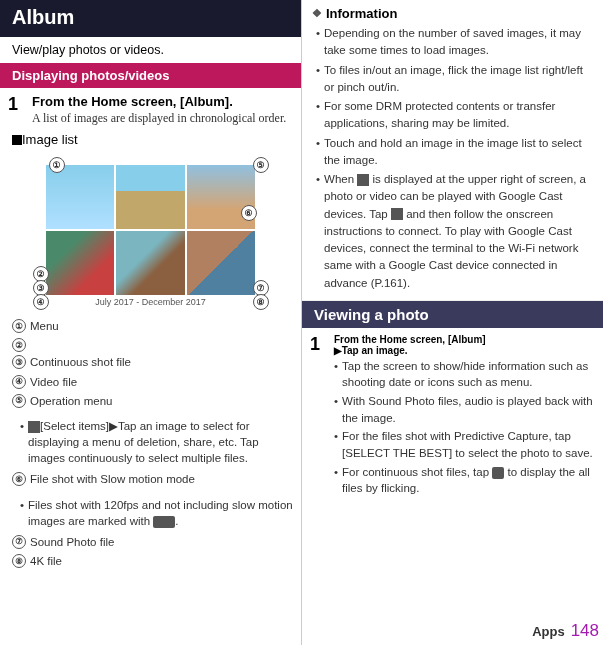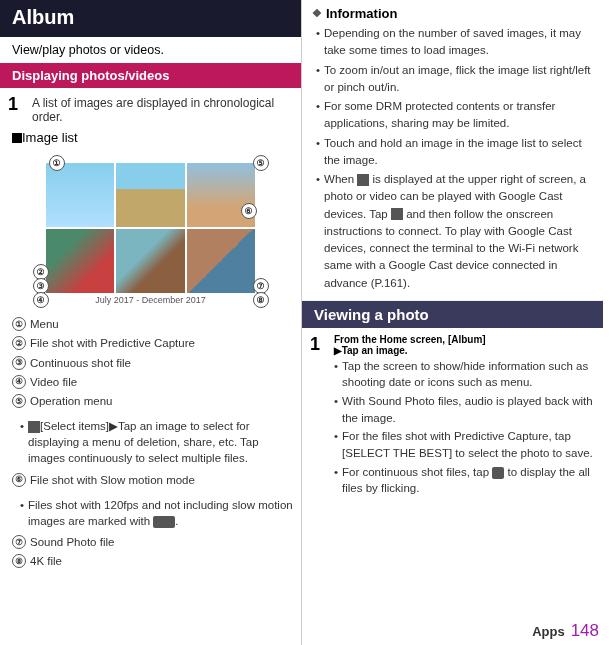--- a/index.html
+++ b/index.html
@@ -66,20 +66,21 @@
       flex: 1;
     }
     .step-title {
       font-size: 13px;
       font-weight: bold;
     }
     .step-body {
       font-size: 12px;
       color: #333;
       margin-top: 2px;
+      font-family: Liberation Serif, serif;
     }
 
     .image-list-label {
       display: flex;
       align-items: center;
       padding: 4px 12px;
       font-size: 13px;
     }
     .black-square {
       width: 10px;
@@ -295,20 +296,21 @@
       <h1>Album</h1>
     </div>
 
     <div class="album-subtitle">View/play photos or videos.</div>
 
     <div class="section-header">Displaying photos/videos</div>
 
     <div class="step-block">
       <div class="step-num">1</div>
       <div class="step-content">
+        <div class="step-title">From the Home screen, [Album].</div>
         <div class="step-body">
           <span>A list of images are displayed in chronological order.</span>
         </div>
       </div>
     </div>
 
     <div class="image-list-label">
       <div class="black-square"></div>
       <span>Image list</span>
     </div>
@@ -337,21 +339,20 @@
       </div>
     </div>
 
     <div class="annotations">
       <div class="annotation-item">
         <div class="ann-circle">①</div>
         <span class="ann-text">Menu</span>
       </div>
       <div class="annotation-item">
         <div class="ann-circle">②</div>
-        <span class="ann-text">File shot with Predictive Capture</span>
       </div>
       <div class="annotation-item">
         <div class="ann-circle">③</div>
         <span class="ann-text">Continuous shot file</span>
       </div>
       <div class="annotation-item">
         <div class="ann-circle">④</div>
         <span class="ann-text">Video file</span>
       </div>
       <div class="annotation-item">
@@ -403,21 +404,21 @@
         <span class="diamond-icon">❖</span>
         <span>Information</span>
       </div>
       <div class="info-bullets">
         <div class="info-bullet">
           <span>•</span>
           <span>Depending on the number of saved images, it may take some times to load images.</span>
         </div>
         <div class="info-bullet">
           <span>•</span>
-          <span>To zoom in/out an image, flick the image list right/left or pinch out/in.</span>
+          <span>To files in/out an image, flick the image list right/left or pinch out/in.</span>
         </div>
         <div class="info-bullet">
           <span>•</span>
           <span>For some DRM protected contents or transfer applications, sharing may be limited.</span>
         </div>
         <div class="info-bullet">
           <span>•</span>
           <span>Touch and hold an image in the image list to select the image.</span>
         </div>
         <div class="info-bullet">

